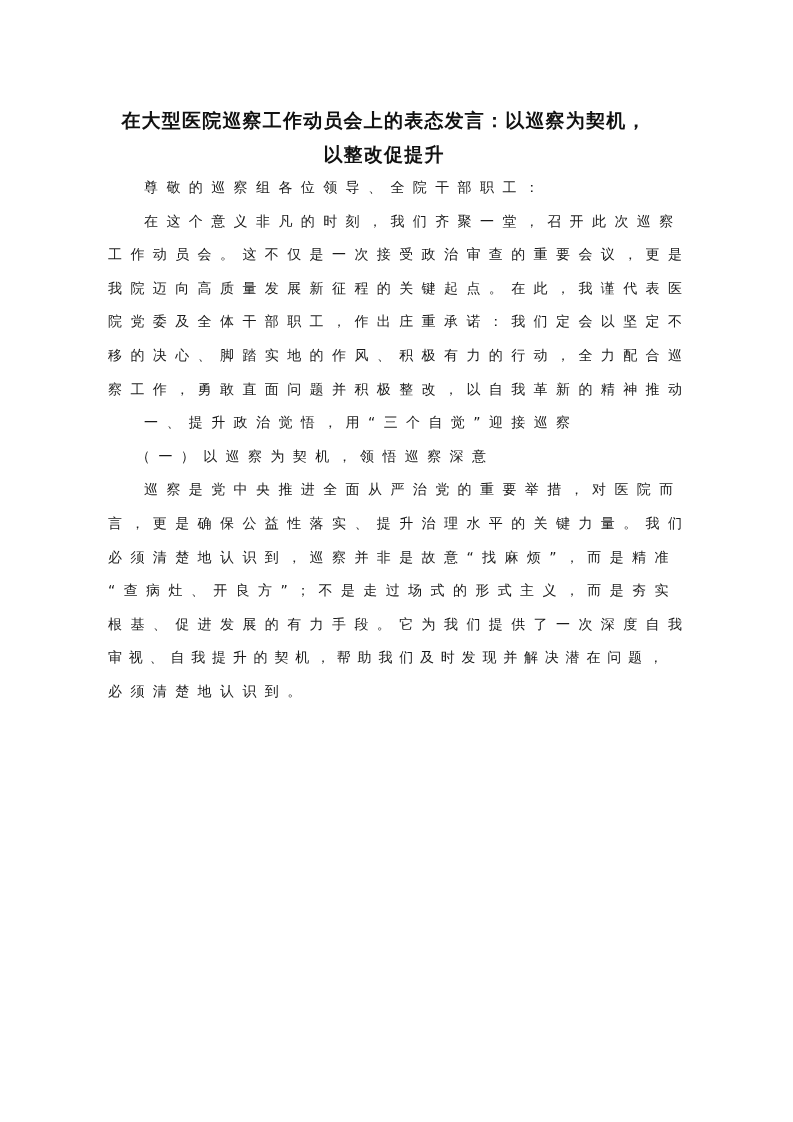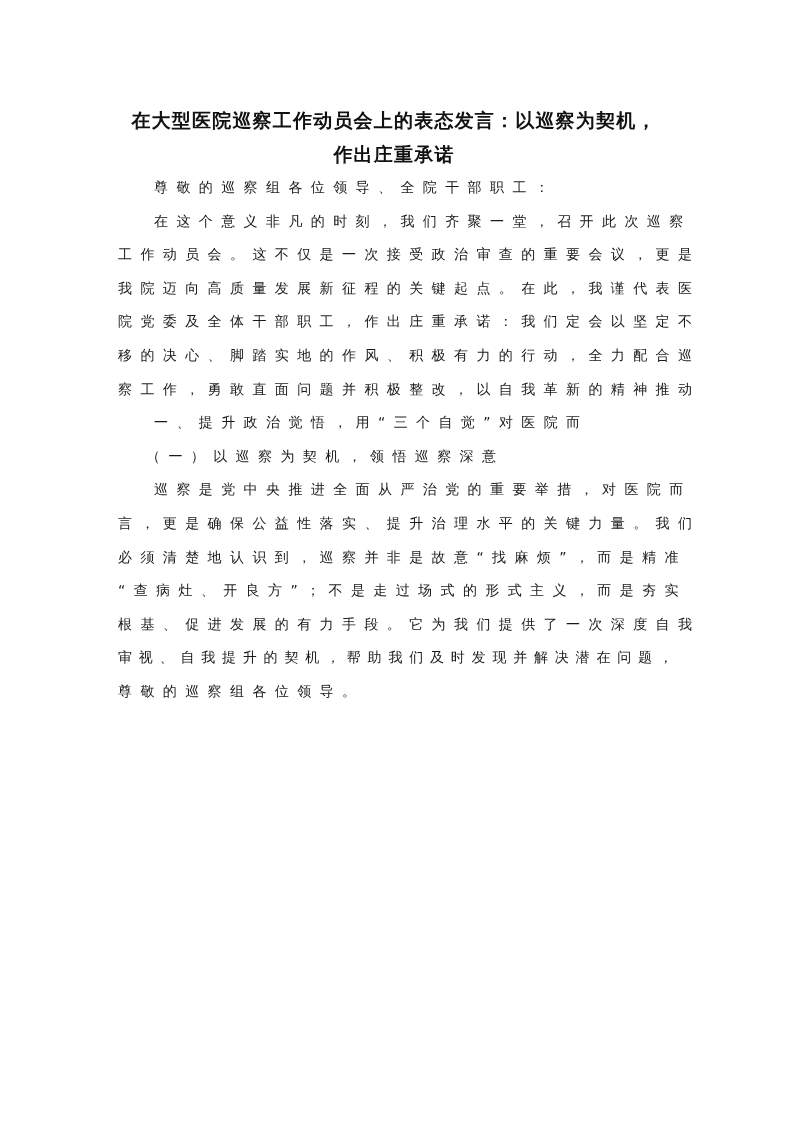--- a/index.html
+++ b/index.html
@@ -10,21 +10,21 @@
     body {
       width: 793px;
       height: 1122px;
       position: relative;
       overflow: hidden;
       font-family: "DejaVu Sans", "Liberation Sans", sans-serif;
       color: #1a1a1a;
     }
     .page {
       position: absolute;
-      left: 118px;
+      left: 108px;
       top: 103px;
       width: 552px;
     }
     .title {
       font-weight: bold;
       font-size: 19px;
       line-height: 34px;
       text-align: center;
       letter-spacing: 1.2px;
       margin: 0;
@@ -41,48 +41,48 @@
     }
     .indent { text-indent: 36px; }
     .line { display: block; white-space: nowrap; }
   </style>
 </head>
 <body>
 
 <div class="page">
   <h1 class="title">
     <span class="t2">在大型医院巡察工作动员会上的表态发言：以巡察为契机，</span>
-    <span class="t2">作出庄重承诺</span>
+    <span class="t2">以整改促提升</span>
   </h1>
 
   <p class="para indent">
     <span class="line">尊敬的巡察组各位领导、全院干部职工：</span>
   </p>
 
 
   <div class="para">
     <span class="line indent" style="padding-left:36px;text-indent:0">在这个意义非凡的时刻，我们齐聚一堂，召开此次巡察</span>
     <span class="line">工作动员会。这不仅是一次接受政治审查的重要会议，更是</span>
     <span class="line">我院迈向高质量发展新征程的关键起点。在此，我谨代表医</span>
     <span class="line">院党委及全体干部职工，作出庄重承诺：我们定会以坚定不</span>
     <span class="line">移的决心、脚踏实地的作风、积极有力的行动，全力配合巡</span>
     <span class="line">察工作，勇敢直面问题并积极整改，以自我革新的精神推动</span>
   </div>
 
   <p class="para">
-    <span class="line" style="padding-left:36px">一、提升政治觉悟，用“三个自觉”对医院而</span>
+    <span class="line" style="padding-left:36px">一、提升政治觉悟，用“三个自觉”迎接巡察</span>
   </p>
 
   <p class="para">
     <span class="line" style="padding-left:28px">（一）以巡察为契机，领悟巡察深意</span>
   </p>
 
   <div class="para">
     <span class="line" style="padding-left:36px">巡察是党中央推进全面从严治党的重要举措，对医院而</span>
     <span class="line">言，更是确保公益性落实、提升治理水平的关键力量。我们</span>
     <span class="line">必须清楚地认识到，巡察并非是故意“找麻烦”，而是精准</span>
     <span class="line">“查病灶、开良方”；不是走过场式的形式主义，而是夯实</span>
     <span class="line">根基、促进发展的有力手段。它为我们提供了一次深度自我</span>
     <span class="line" style="letter-spacing:6.8px">审视、自我提升的契机，帮助我们及时发现并解决潜在问题，</span>
-    <span class="line">尊敬的巡察组各位领导。</span>
+    <span class="line">必须清楚地认识到。</span>
   </div>
 
 </div>
 
 </body></html>

